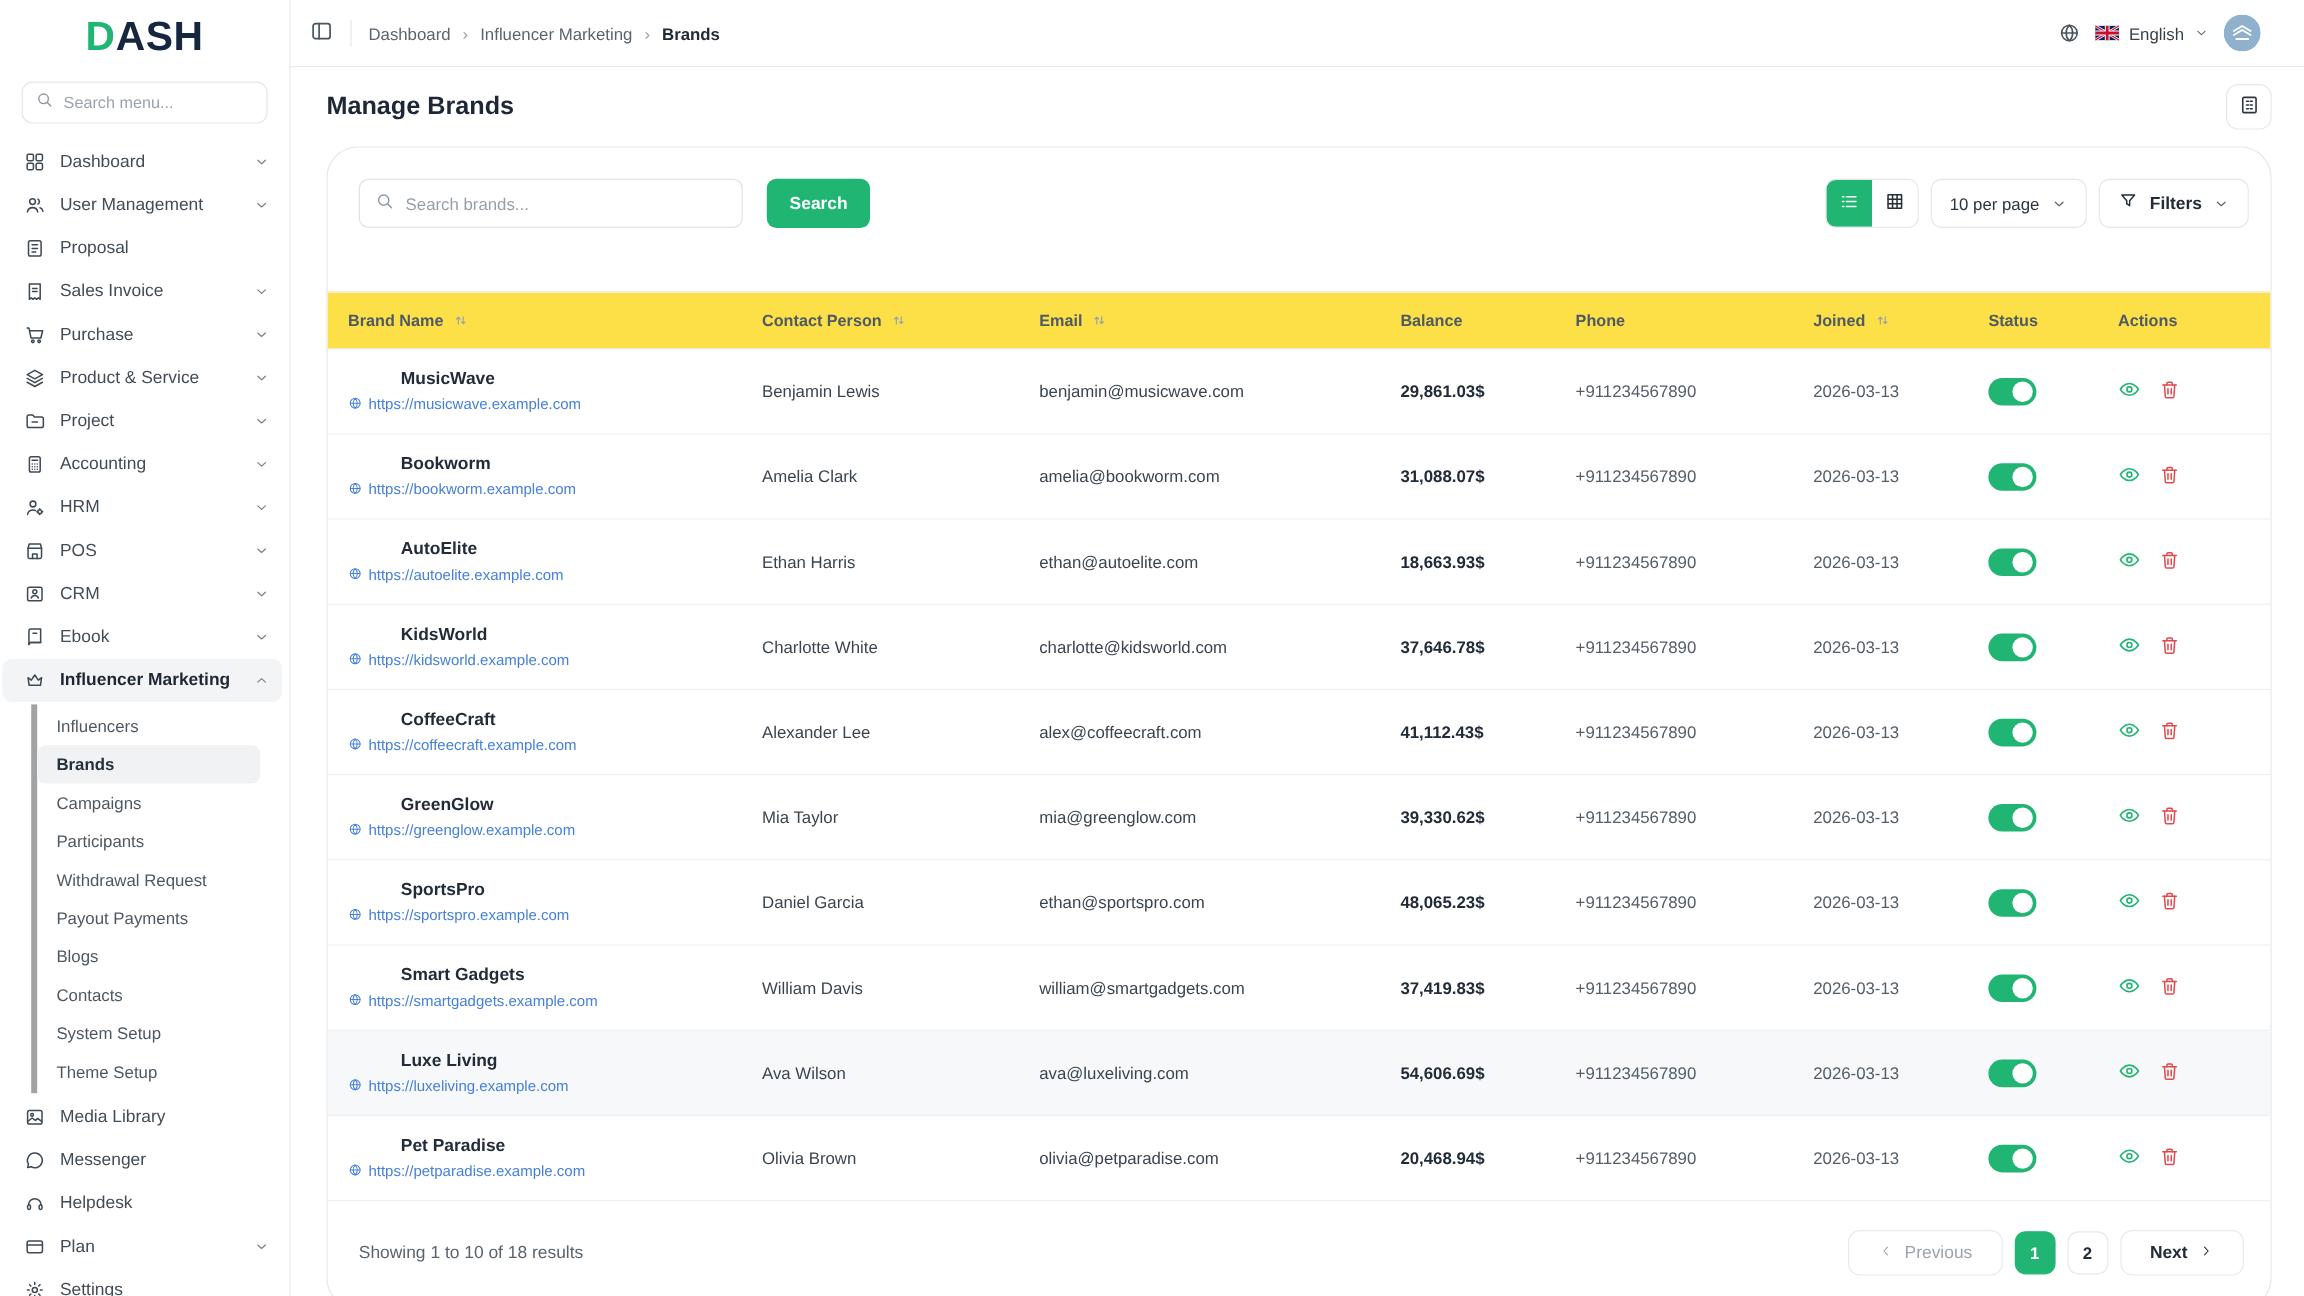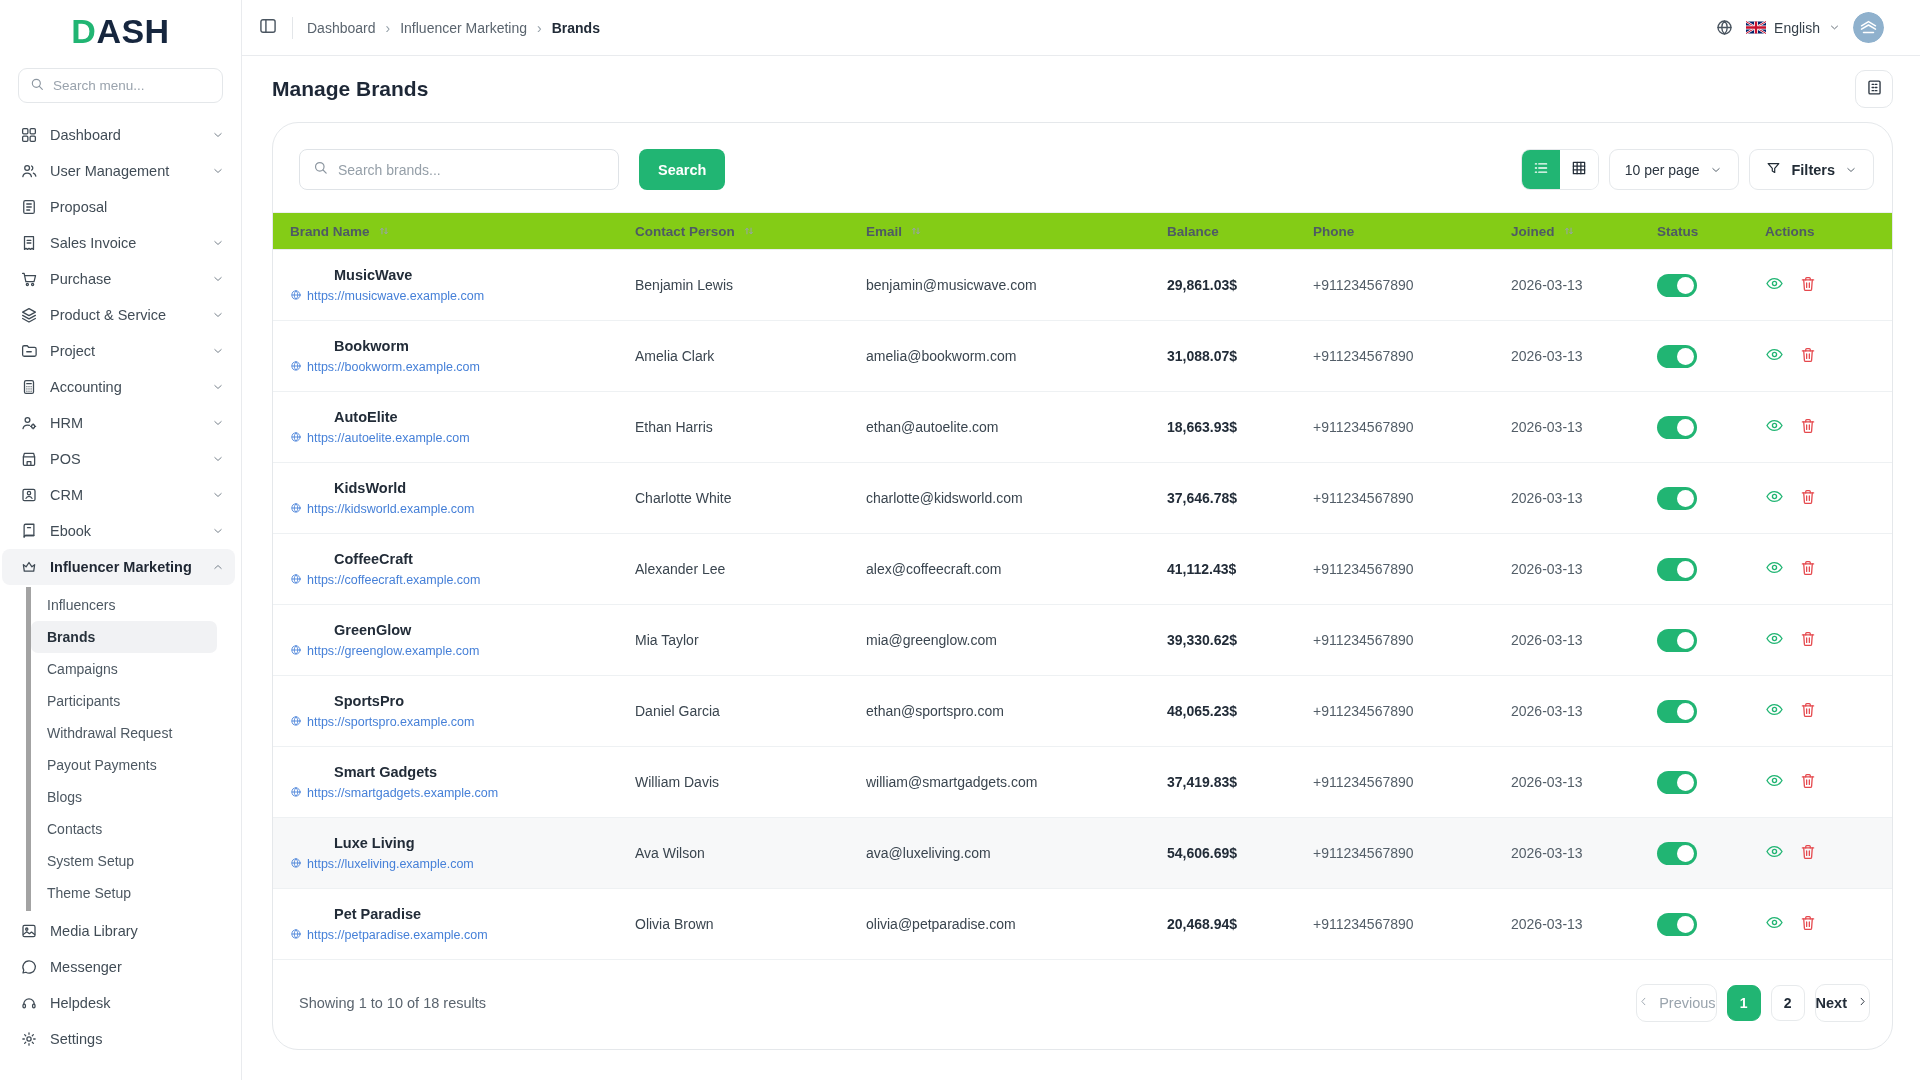--- a/index.html
+++ b/index.html
@@ -50,41 +50,41 @@
   .toolbar-spacer { flex:1; }
   .view-toggle { display:flex; border:1px solid #e5e8eb; border-radius:9px; overflow:hidden; }
   .seg { width:38px; height:39px; display:flex; align-items:center; justify-content:center; background:#fff; color:#252f3a; border:none; cursor:pointer; }
   .seg.active { background:#21b573; color:#fff; }
   .select-btn, .filters-btn { height:41px; border:1px solid #e5e8eb; background:#fff; border-radius:9px; display:flex; align-items:center; gap:10px; padding:0 15px; font-size:14px; color:#2b3540; cursor:pointer; font-family:inherit; }
   .filters-btn { font-weight:700; color:#222c36; font-size:14.5px; gap:9px; }
   .select-btn .chev, .filters-btn .chev, .lang .chev { display:flex; color:#59646e; }
 
   
   .t-grid { display:grid; grid-template-columns:345px 231px 301px 146px 198px 146px 108px auto; }
-  .t-head { height:38px; background:#84cc16; border-top:1px solid #edf0f2; border-bottom:1px solid #e9ecef; align-items:center; }
+  .t-head { height:48px; background:#fde047; border-top:1px solid #edf0f2; border-bottom:1px solid #e9ecef; align-items:center;margin-top:31px; }
   .th { display:flex; align-items:center; gap:7px; padding-left:17px; font-size:13.5px; font-weight:700; color:#4e5a64; }
   .th .sort { display:flex; color:#98a2ab; cursor:pointer; }
   .t-row { height:71px; border-bottom:1px solid #eef1f3; align-items:center; }
   .t-row.hl { background:#f7f8f9; }
   .td { padding-left:17px; font-size:14px; color:#3a454f; }
   .b-name { font-size:14.5px; font-weight:700; color:#222c38;margin-left:44px; }
   .b-link { display:flex; align-items:center; gap:5px; margin-top:6px; font-size:12.5px; color:#4680d8; text-decoration:none; cursor:pointer; }
   .td.bal { font-weight:700; color:#222c38; }
   .td.muted { color:#535e68; }
   .toggle { width:40px; height:23px; border-radius:12px; background:#21b573; position:relative; cursor:pointer; }
   .toggle .knob { position:absolute; top:3px; right:3px; width:17px; height:17px; border-radius:50%; background:#fff; }
   .act { background:none; border:none; cursor:pointer; display:inline-flex; padding:0; margin-right:15px; }
   .act.eye { color:#21b573; }
   .act.del { color:#e5484d; }
 
   
   .card-footer { display:flex; align-items:center; justify-content:space-between; padding:24px 22px 27px 26px; }
   .showing { font-size:14.5px; color:#5a646e; }
   .pagination { display:flex; align-items:center; gap:10px; }
-  .pg-btn { height:38px; padding:0 0; border:1px solid #e7eaec; background:#fff; border-radius:10px; display:flex; align-items:center; gap:9px; font-size:14.5px; font-family:inherit; cursor:pointer; }
+  .pg-btn { height:38px; padding:0 24px; border:1px solid #e7eaec; background:#fff; border-radius:10px; display:flex; align-items:center; gap:9px; font-size:14.5px; font-family:inherit; cursor:pointer; }
   .pg-btn.prev { color:#9aa4ad; }
   .pg-btn.next { color:#222c38; font-weight:700; }
   .page { width:34px; height:36px; border-radius:9px; border:1px solid #e7eaec; background:#fff; font-size:14px; font-weight:700; color:#222c38; cursor:pointer; font-family:inherit; }
   .page.active { background:#21b573; border-color:#21b573; color:#fff; }
 </style>
 </head>
 <body>
 
 <div class="app">
 
@@ -321,20 +321,34 @@
         </div>
         <div class="side-item">
           <span class="s-icon">
             <svg width="18" height="18" viewBox="0 0 24 24" fill="none" stroke="currentColor" stroke-width="1.7" stroke-linecap="round" stroke-linejoin="round">
               <path d="M5 13.5a7 7 0 0114 0"></path>
               <rect x="4" y="13.5" width="3.2" height="5" rx="1.5"></rect>
               <rect x="16.8" y="13.5" width="3.2" height="5" rx="1.5"></rect>
             </svg>
           </span>
           <span class="lbl">Helpdesk</span>
+        </div>
+        <div class="side-item">
+          <span class="s-icon">
+            <svg width="18" height="18" viewBox="0 0 24 24" fill="none" stroke="currentColor" stroke-width="1.7" stroke-linecap="round" stroke-linejoin="round">
+              <rect x="3.5" y="5.5" width="17" height="13" rx="2"></rect>
+              <path d="M3.5 10h17"></path>
+            </svg>
+          </span>
+          <span class="lbl">Plan</span>
+          <span class="chev">
+            <svg width="14" height="14" viewBox="0 0 24 24" fill="none" stroke="currentColor" stroke-width="1.7" stroke-linecap="round" stroke-linejoin="round">
+              <path d="M6.5 9.5l5.5 5 5.5-5"></path>
+            </svg>
+          </span>
         </div>
         <div class="side-item">
           <span class="s-icon">
             <svg width="18" height="18" viewBox="0 0 24 24" fill="none" stroke="currentColor" stroke-width="1.7" stroke-linecap="round" stroke-linejoin="round">
               <circle cx="12" cy="12" r="2.8"></circle>
               <path d="M12 3.8v2M12 18.2v2M3.8 12h2M18.2 12h2M6.2 6.2l1.4 1.4M16.4 16.4l1.4 1.4M17.8 6.2l-1.4 1.4M7.6 16.4l-1.4 1.4"></path>
             </svg>
           </span>
           <span class="lbl">Settings</span>
         </div>

